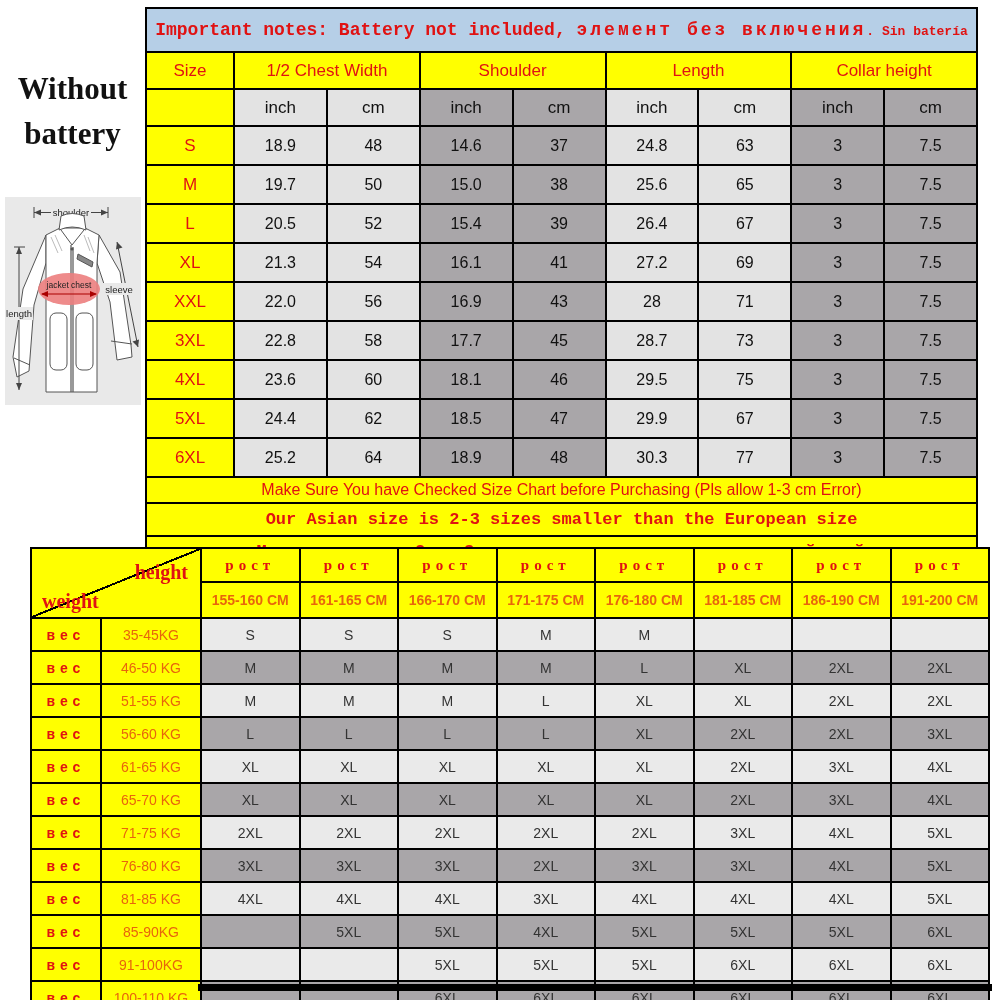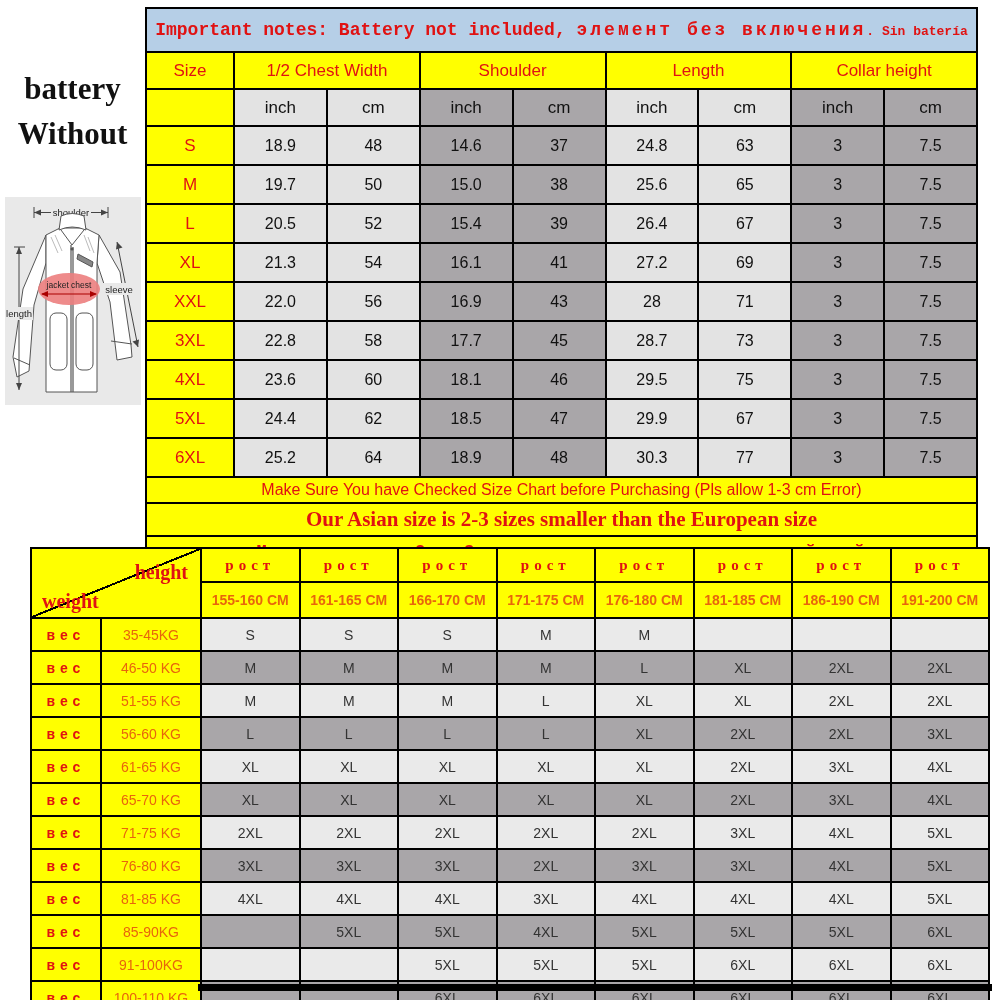--- a/index.html
+++ b/index.html
@@ -32,22 +32,22 @@
     font-weight:bold;color:var(--red-text);font-size:18px;
   }
   .size-table .banner-cell .ru{letter-spacing:3px;}
   .size-table .banner-cell .es{font-size:13px;letter-spacing:0;}
   .size-table .group-row td{height:35px;font-size:17px;color:var(--red-text);}
   .size-table .unit-row td{height:35px;font-size:17px;color:#111;}
   .size-table .data-row td{height:37px;font-size:16px;color:#111;}
   .size-table .data-row td.size-label{font-size:17px;color:var(--red-text);}
   .size-table .note1-cell{height:24px;font-size:16px;color:var(--red-text);margin-left:26px;}
   .size-table .note2-cell{
-    height:31px;font-size:21px;font-weight:bold;color:var(--red-text);
-    font-family:Liberation Serif, serif;
+    height:31px;font-size:17px;font-weight:bold;color:var(--red-text);
+    font-family:Liberation Mono, monospace;
   }
   .size-table .note3-cell{
     height:28px;font-size:17px;font-weight:bold;color:var(--red-text);
     font-family:"Liberation Mono","DejaVu Sans Mono",monospace;letter-spacing:2px;
   }
   
   .fit-table{position:absolute;left:30px;top:547px;width:960px;}
   .fit-table td{font-size:14px;color:#333;}
   .fit-table .rost-cell{
     height:32px;background:var(--yellow);color:var(--red-text);
@@ -82,22 +82,22 @@
   .fit-table .light-row .sz{background:var(--fit-light-cell);}
   .fit-table .dark-row .sz{background:var(--dark-cell);}
   .bottom-bar{position:absolute;left:198px;top:984px;width:794px;height:7px;background:#000;}
   
   .diagram text{font-family:"Liberation Sans",sans-serif;fill:#222;}
 </style>
 </head>
 <body>
 
 <div class="left-title">
+  <div>Without</div>
   <div>battery</div>
-  <div>Without</div>
 </div>
 
 <div class="diagram">
   <svg width="136" height="208" viewBox="0 0 136 208">
 
     <g stroke="#444" stroke-width="1">
       <line x1="29" y1="10" x2="29" y2="21"></line>
         <line x1="103" y1="10" x2="103" y2="21"></line>
       <line x1="29" y1="15.5" x2="103" y2="15.5"></line>
     </g>

